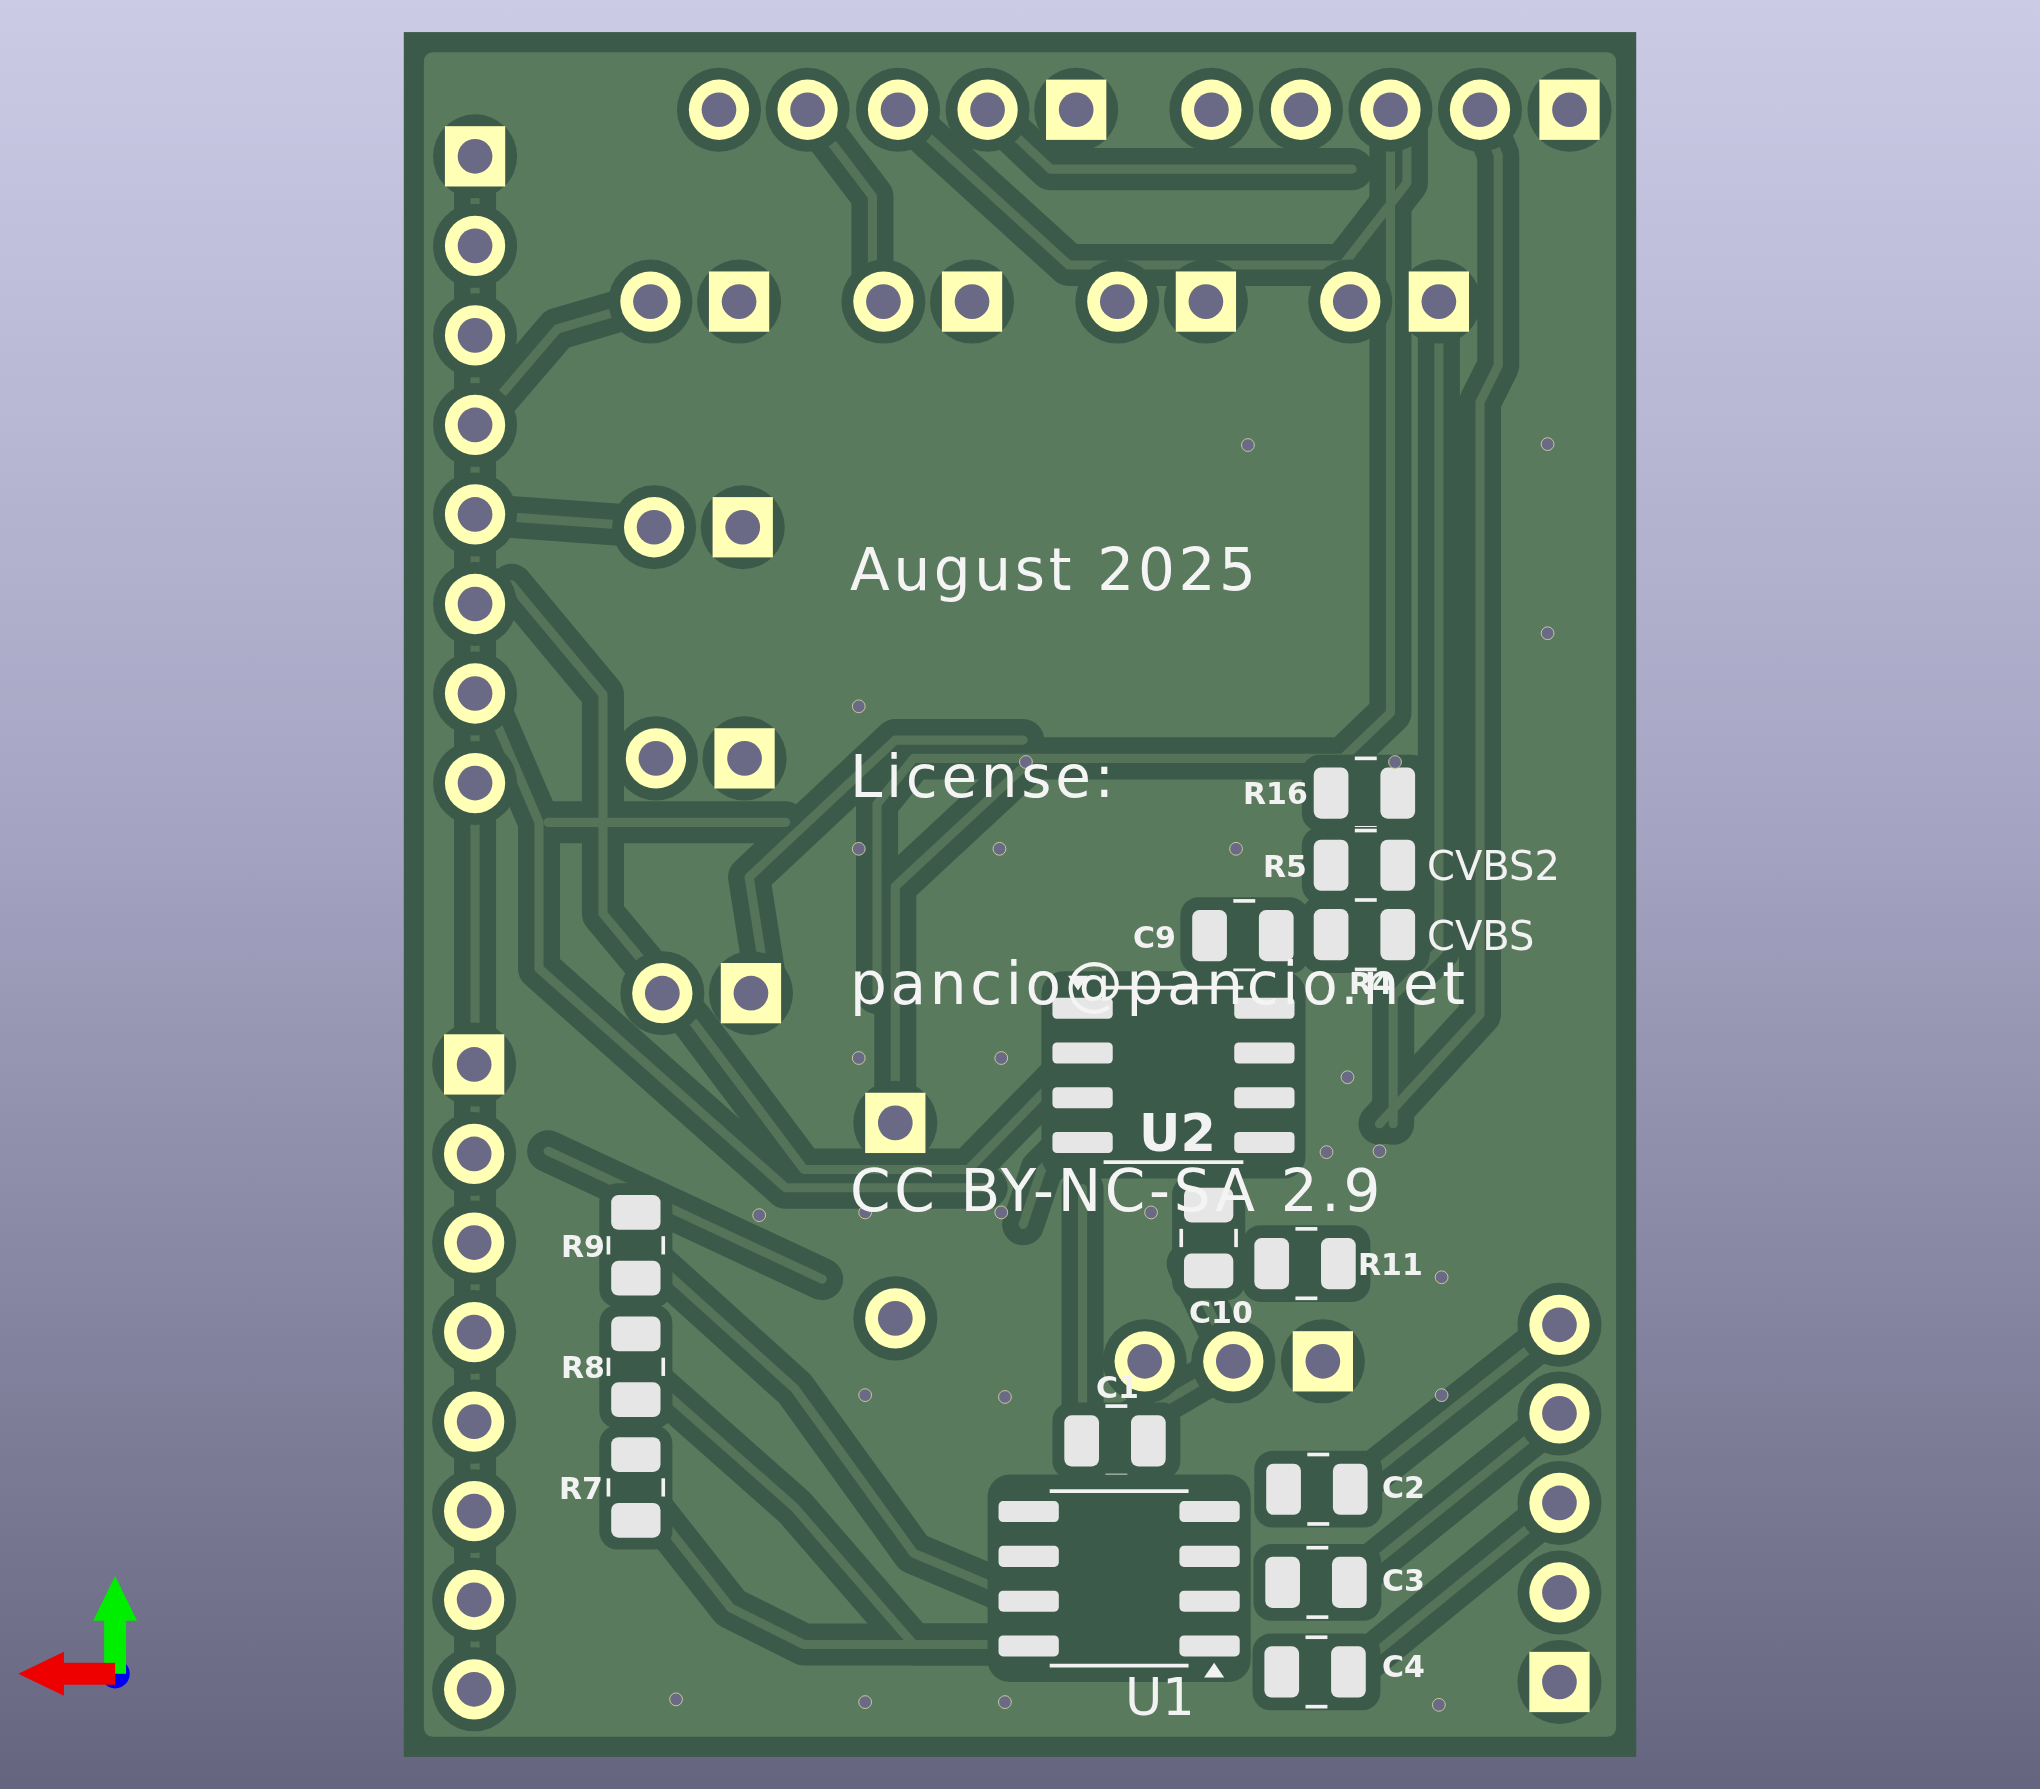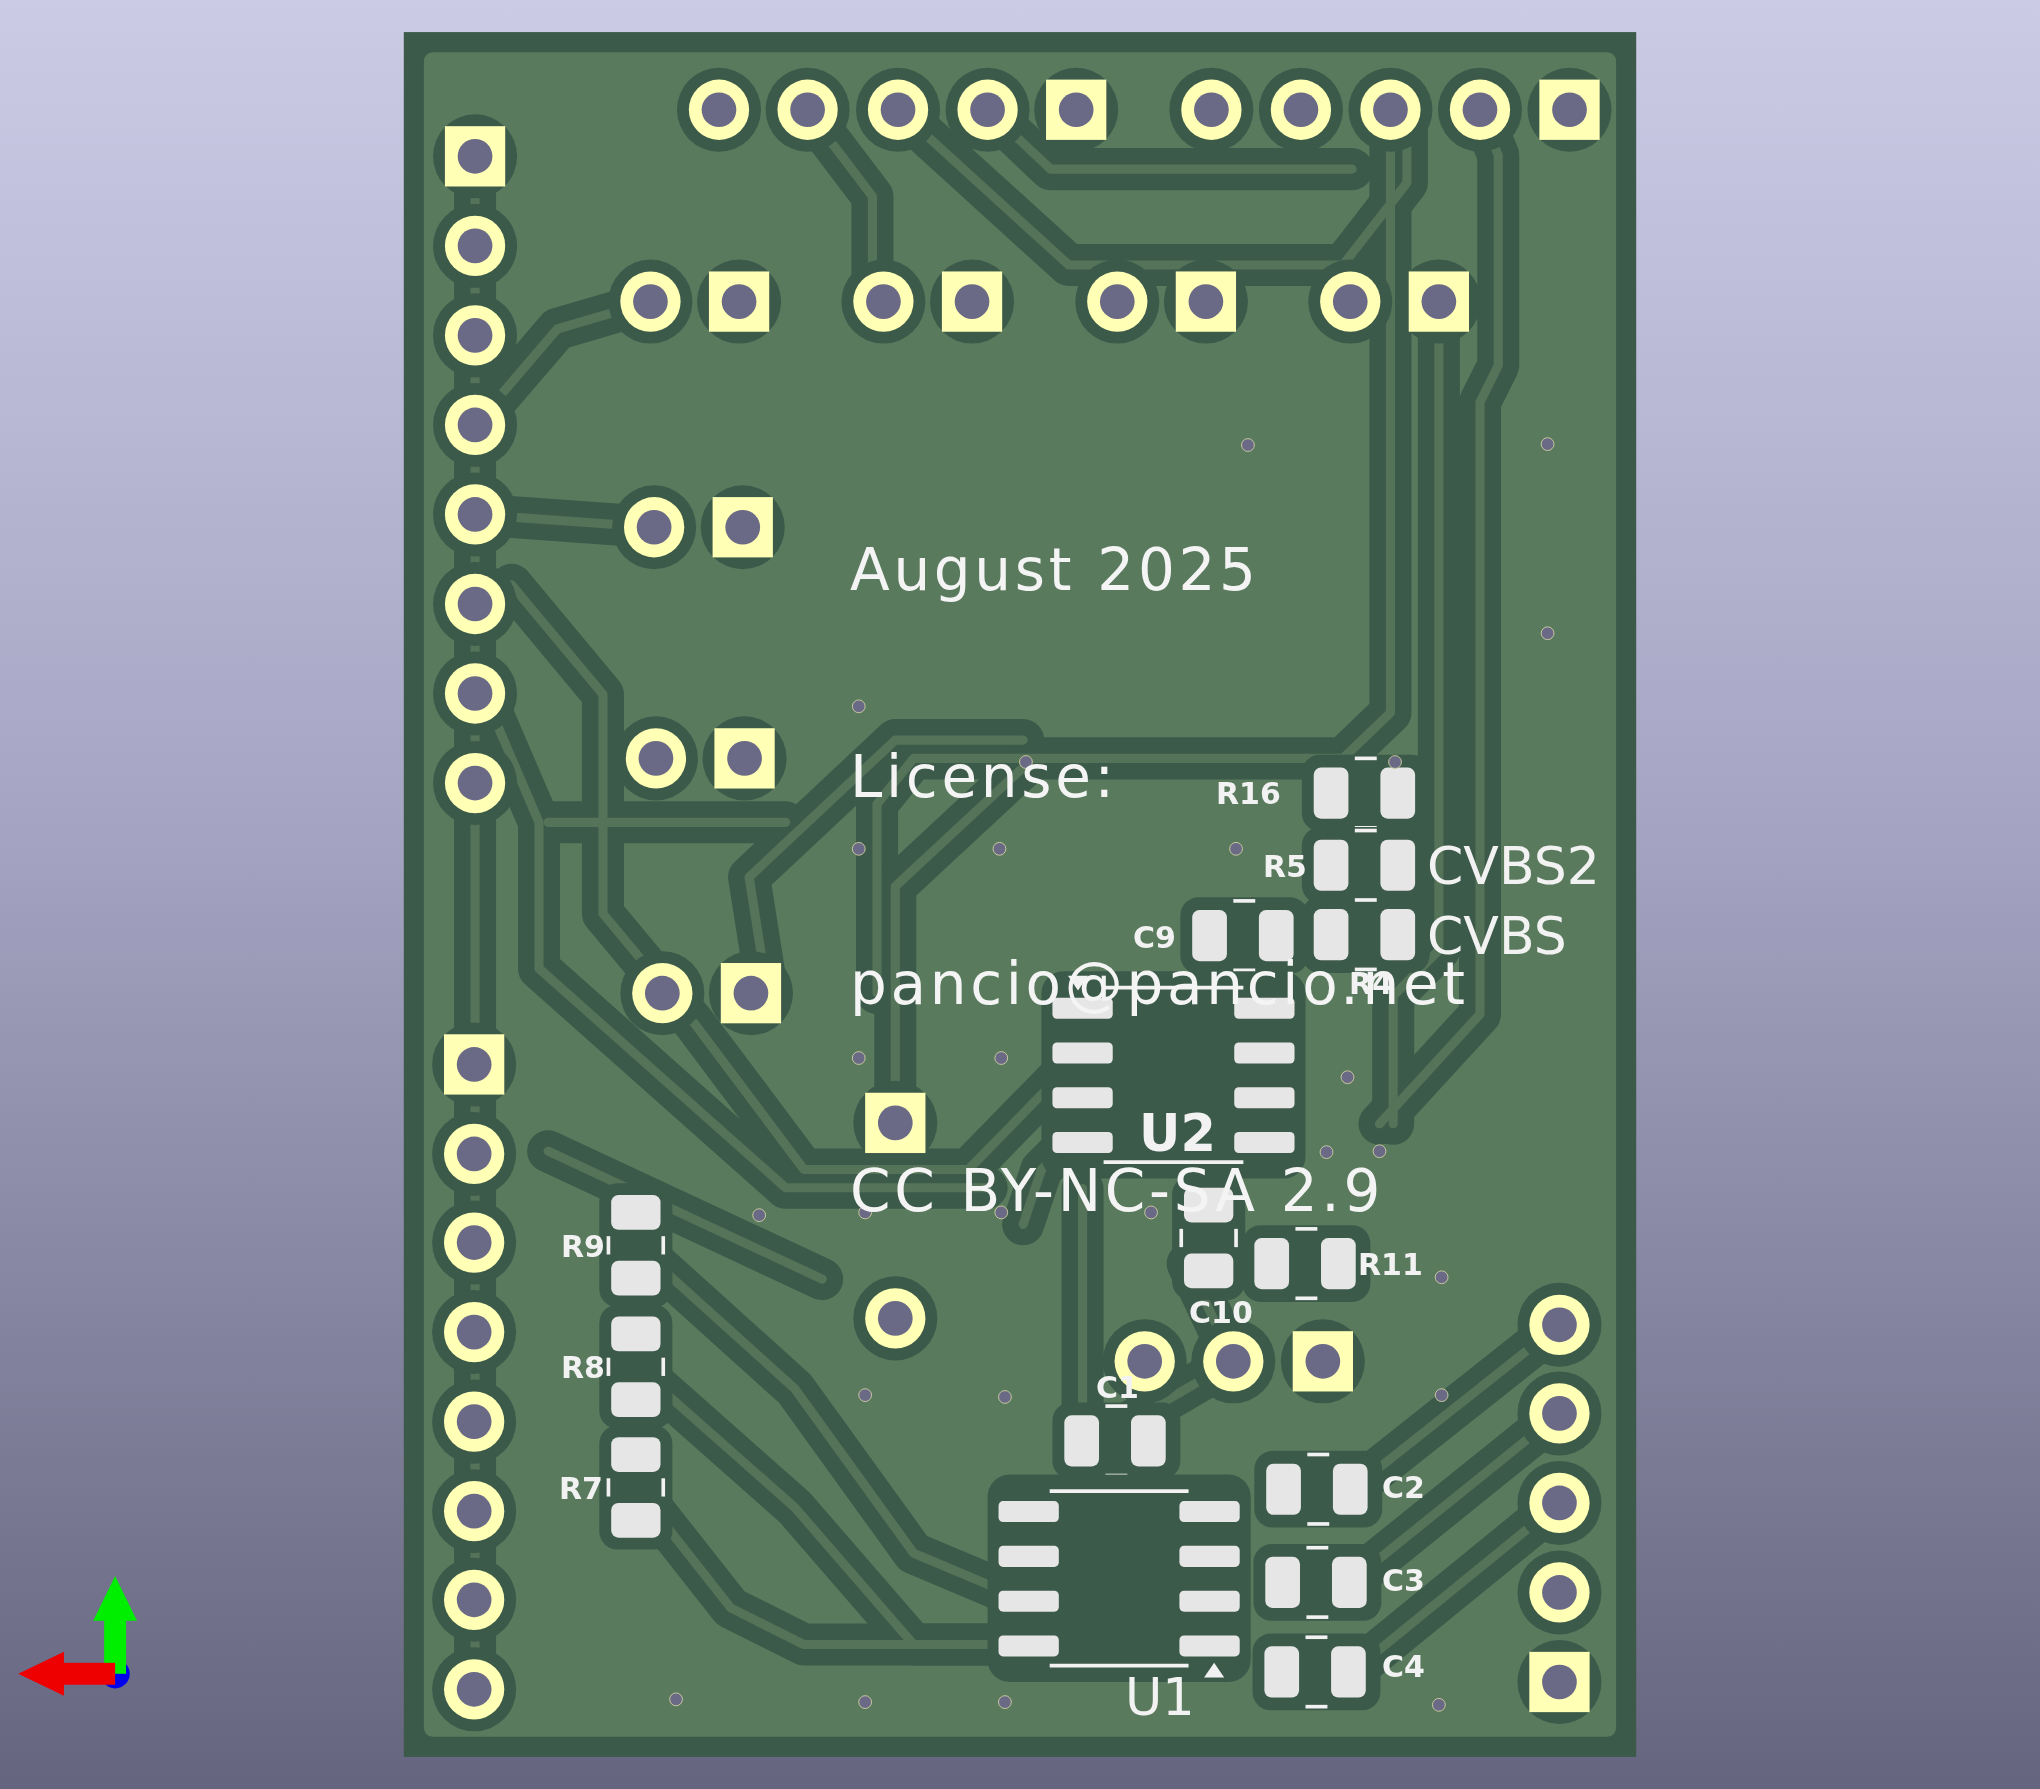--- a/index.html
+++ b/index.html
@@ -6,21 +6,21 @@
   body{width:2040px;height:1789px;overflow:hidden;position:relative;
     background:linear-gradient(to bottom,#cbcbe6 0%,#a6a6c4 45%,#65657f 100%);
     font-family:"DejaVu Sans",sans-serif;}
   #viewer{position:absolute;left:0;top:0;width:1724px;height:1789px;}
   svg{position:absolute;left:0;top:0;}
   .text-block{position:absolute;left:850px;top:398px;color:#f4f4f4;
     font-family:"DejaVu Sans",sans-serif;font-size:58px;line-height:69px;letter-spacing:3.7px;white-space:pre;}
   .text-block div{height:69px;}
   .ref{position:absolute;color:#f2f2f2;font-family:"DejaVu Sans",sans-serif;font-weight:bold;font-size:30px;line-height:33px;white-space:nowrap;}
   .ref.big{font-weight:normal;font-size:51px;line-height:55px;}
-  .ref.net{font-weight:normal;font-size:52px;line-height:44px;}
+  .ref.net{font-weight:normal;font-size:40px;line-height:44px;}
 </style>
 </head>
 <body>
 
 <div id="viewer">
   <svg id="board-svg" width="2040" height="1789" viewBox="0 0 2233 1958" xmlns="http://www.w3.org/2000/svg">
     <defs>
       <linearGradient id="holeGrad" x1="0" y1="0" x2="0" y2="1" gradientUnits="userSpaceOnUse">
         <stop offset="0" stop-color="#c9c9e4"></stop>
         <stop offset="1" stop-color="#6a6a86"></stop>
@@ -396,21 +396,21 @@
   </svg>
 
   <div class="text-block">
     <div>August 2025</div>
     <div>License:</div>
     <div>pancio@pancio.net</div>
     <div>CC BY-NC-SA 2.9</div>
   </div>
 
   <div id="ref-layer">
-      <div class="ref" style="left: 1216px; top: 777px; text-align: center;">R16</div>
+      <div class="ref" style="left: 1243px; top: 777px; text-align: center;">R16</div>
       <div class="ref" style="left: 1263px; top: 850px;">R5</div>
       <div class="ref" style="left: 1133px; top: 921px;">C9</div>
       <div class="ref" style="left: 1349px; top: 967px;">R4</div>
       <div class="ref big" style="left: 1139px; top: 1106px; font-weight: bold;">U2</div>
       <div class="ref" style="left: 561px; top: 1230px;">R9</div>
       <div class="ref" style="left: 561px; top: 1351px;">R8</div>
       <div class="ref" style="left: 559px; top: 1472px;">R7</div>
       <div class="ref" style="left: 1358px; top: 1248px;">R11</div>
       <div class="ref" style="left: 1178px; top: 1296px; margin-left: 11px;">C10</div>
       <div class="ref" style="left: 1096px; top: 1371px;">C1</div>

